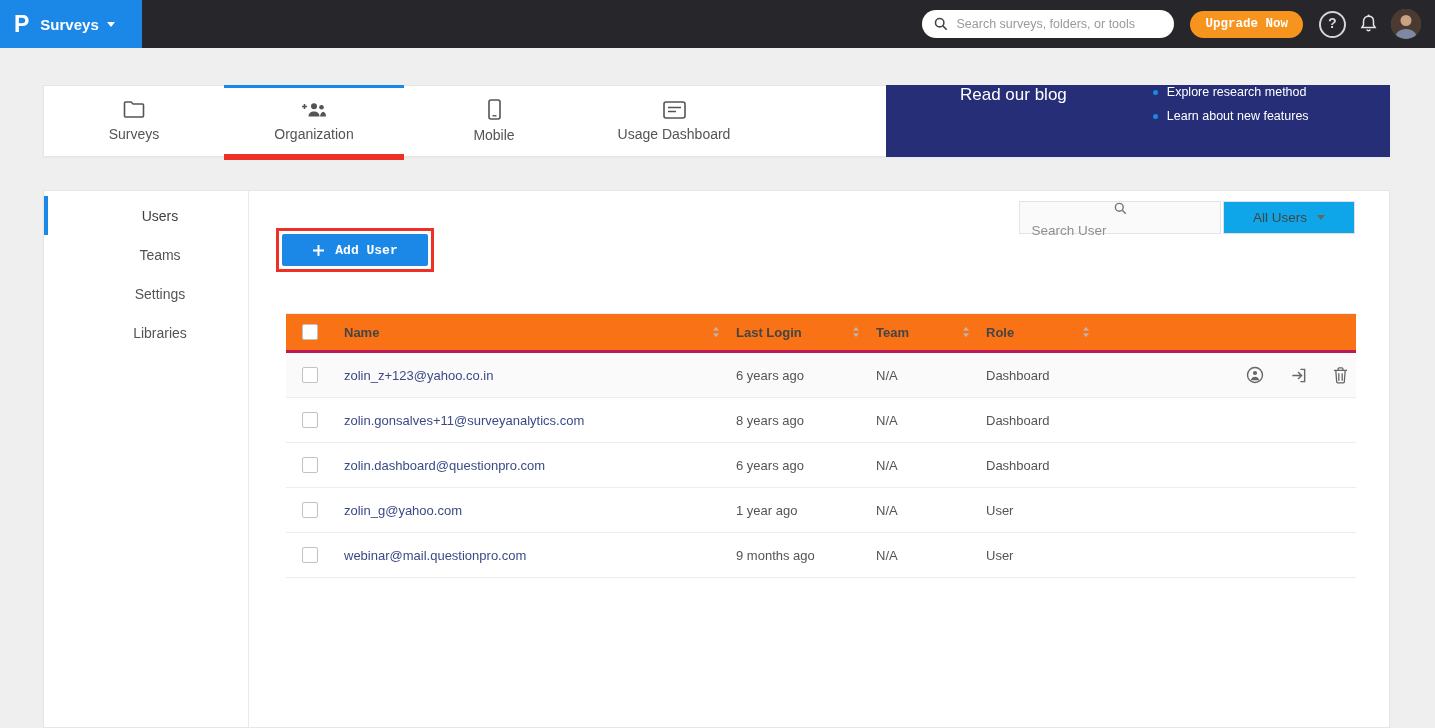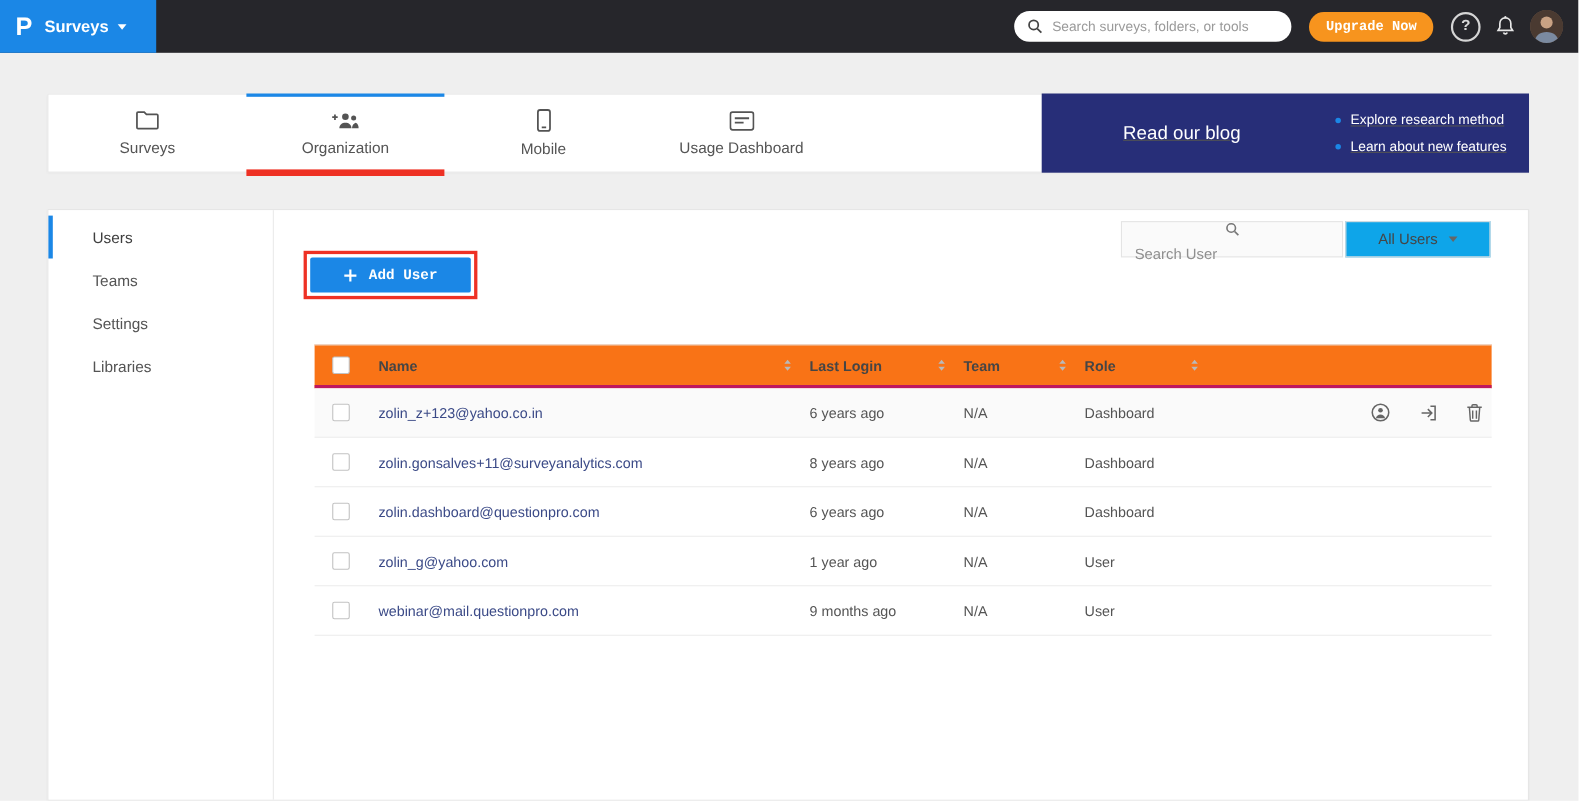--- a/index.html
+++ b/index.html
@@ -20,30 +20,30 @@
   .upgrade-btn { margin-left:16px; padding:0 15px; height:27px; border-radius:14px; background:var(--orange,#f7941e); color:#fff; font-weight:bold; font-size:12.5px; display:flex; align-items:center; border:none; cursor:pointer; }
   .help-btn { margin-left:16px; width:27px; height:27px; border-radius:50%; border:2px solid #d5d5d5; color:#d9d9d9; display:flex; align-items:center; justify-content:center; font-weight:bold; font-size:14px; background:transparent; cursor:pointer; flex:none; }
   .bell-btn { margin-left:13px; background:none; border:none; cursor:pointer; display:flex; align-items:center; }
   .avatar { margin-left:13px; width:30px; height:30px; border-radius:50%; background:#6d5647; overflow:hidden; cursor:pointer; flex:none; }
 
   
   .tabs-card { position:absolute; left:43px; top:85px; width:1347px; height:72px; background:#fff; border:1px solid #e6e6e6; display:flex; box-shadow:0 1px 2px rgba(0,0,0,.04); }
   .tab { width:180px; height:100%; display:flex; flex-direction:column; align-items:center; justify-content:center; gap:7px; cursor:pointer; position:relative; font-size:14px; color:#545454; }
   .tab.active::before { content:""; position:absolute; top:-1px; left:0; width:100%; height:3px; background:var(--accent,#1b87e6); }
   .tab.active::after { content:""; position:absolute; bottom:-4px; left:0; width:100%; height:6px; background:var(--red,#ee3124); }
-  .blog-banner { margin-left:auto; width:443px; height:calc(100% + 2px); margin-top:-1px; margin-right:-1px; background:var(--navy,#272e78); display:flex; align-items:center; cursor:pointer;text-decoration:underline; }
+  .blog-banner { margin-left:auto; width:504px; height:calc(100% + 2px); margin-top:-1px; margin-right:-1px; background:var(--navy,#272e78); display:flex; align-items:flex-start; cursor:pointer; }
   .banner-title { color:#fff; font-size:17px; margin-left:74px; white-space:nowrap; }
   .banner-bullets { margin-left:86px; display:flex; flex-direction:column; gap:10px; }
   .bullet { display:flex; align-items:center; gap:9px; color:#fff; font-size:12.5px; }
   .bullet-dot { width:5px; height:5px; border-radius:50%; background:var(--accent,#1b87e6); flex:none; }
 
   
   .main-card { position:absolute; left:43px; top:190px; width:1347px; height:538px; background:#fff; border:1px solid #e6e6e6; box-shadow:0 1px 2px rgba(0,0,0,.04); }
   .sidebar { position:absolute; left:0; top:0; width:205px; height:100%; border-right:1px solid #eaeaea; padding-top:5px; }
-  .side-item { height:39px; display:flex; align-items:center; padding-left:36px; font-size:14px; color:#545454; cursor:pointer; border-left:4px solid transparent; }
+  .side-item { height:39px; display:flex; align-items:center; padding-left:24px; font-size:14px; color:#545454; cursor:pointer; border-left:4px solid transparent;justify-content:center; }
   .side-item.active { border-left-color:var(--accent,#1b87e6); color:#3f3f3f; }
   .content { position:absolute; left:205px; top:0; right:0; bottom:0; }
 
   .search-user-group { position:absolute; top:10px; right:34px; display:flex; }
   .search-user { width:202px; height:33px; background:#fafafa; border:1px solid #e4e4e4; display:flex; align-items:center; padding:0 10px; gap:8px;flex-direction:column; }
   .search-user input { border:none; outline:none; background:transparent; flex:1; font-size:13.5px; color:#555; }
   .search-user input::placeholder { color:#8f8f8f; }
   .filter-dd { width:132px; height:33px; background:#0ea5e9; border:1px solid #e0e0e0; margin-left:2px; display:flex; align-items:center; justify-content:center; gap:10px; font-size:13.5px; color:#454545; cursor:pointer; }
   .caret-down-dark { width:0; height:0; border-left:4px solid transparent; border-right:4px solid transparent; border-top:5px solid #666; }
 

